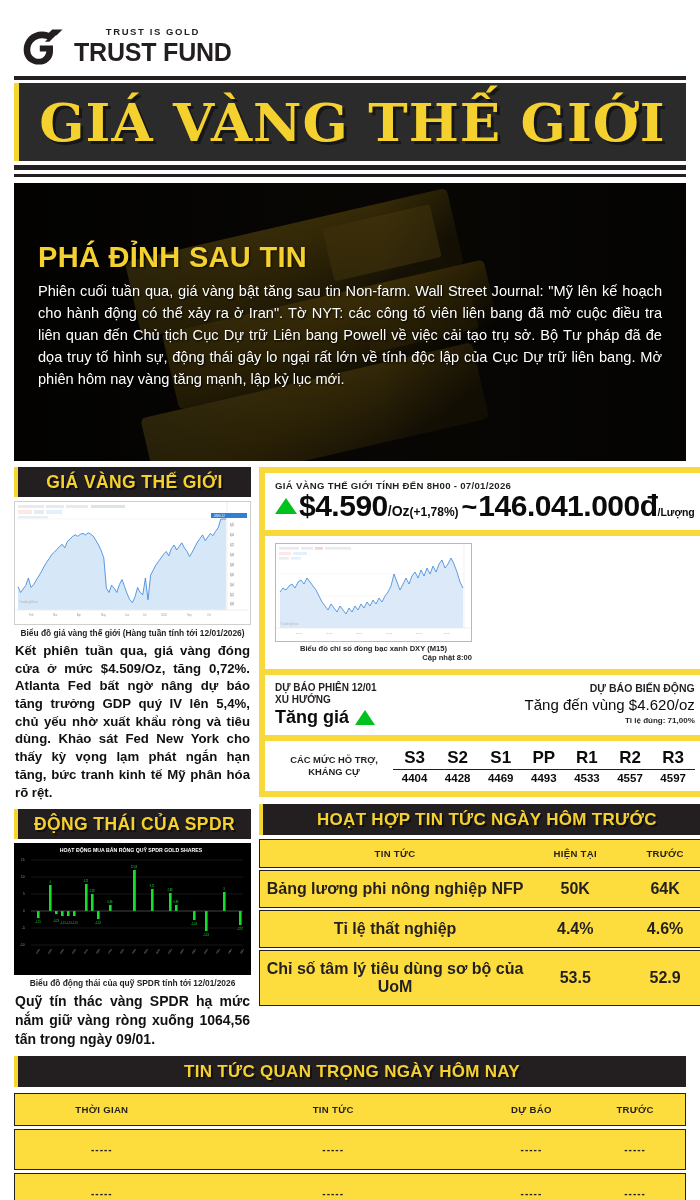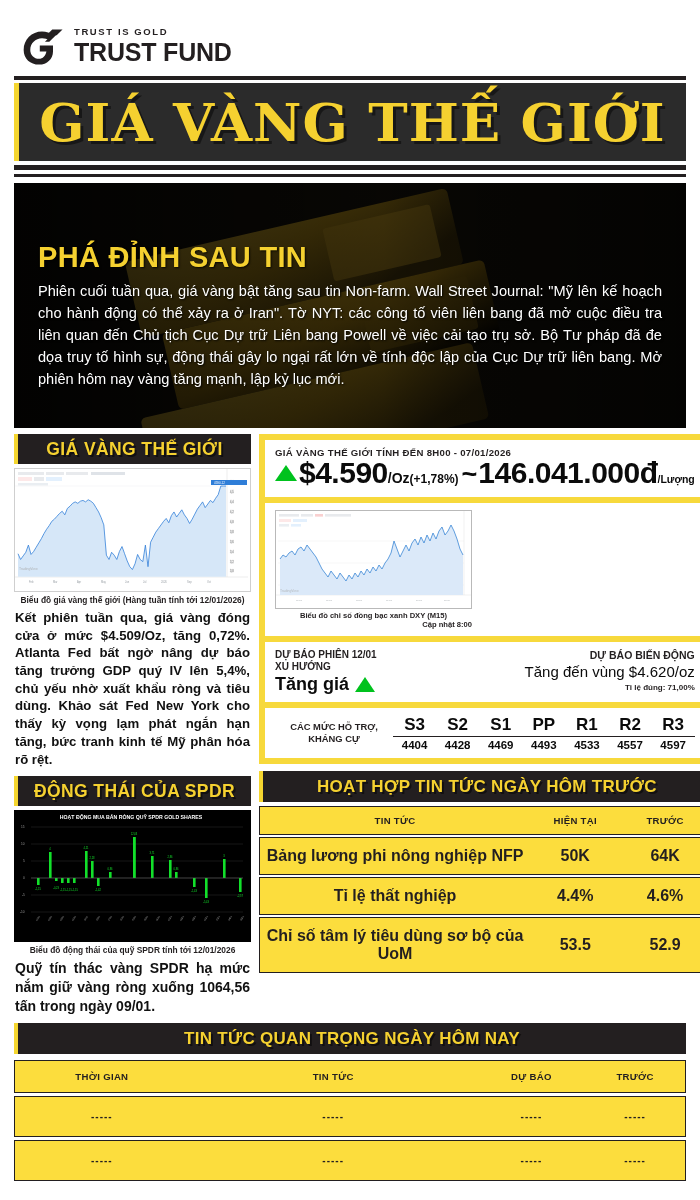--- a/index.html
+++ b/index.html
@@ -10,21 +10,21 @@
     overflow: hidden;
   }
   .page { width: 700px; height: 1200px; position: relative; background:#fff; }
 
   
   .brand { display: flex; align-items: center; gap: 10px; padding: 22px 0 0 20px; height: 72px; }
   .brand-mark { width: 44px; height: 40px; flex: 0 0 auto; }
   .brand-text { display: flex; flex-direction: column; justify-content: center; }
   .brand-tag {
     font-size: 9.5px; font-weight: bold; letter-spacing: 1.6px;
-    color: #231f20; line-height: 1;
+    color: #231f20; line-height: 1; text-align: center;
   }
   .brand-name {
     font-size: 25px; font-weight: bold; letter-spacing: -0.2px;
     color: #231f20; line-height: 1.15; margin-top: 2px;
   }
 
   
   .title-wrap { position: relative; margin: 4px 14px 0 14px; }
   .title-rule-top { height: 4px; background: #231f20; }
   .title-band {
@@ -37,21 +37,21 @@
     font-size: 53px; font-weight: bold; color: #f5d130;
     letter-spacing: 1px; line-height: 1;
     text-shadow: 3px 3px 0 rgba(0,0,0,0.45);
     white-space: nowrap;
   }
   .title-rule-bot { height: 5px; background: #231f20; margin-top: 4px; }
   .title-rule-bot2 { height: 3px; background: #231f20; margin-top: 4px; }
 
   
   .hero {
-    margin: 6px 14px 0 14px; height: 245px; position: relative;
+    margin: 6px 14px 0 14px; height: 278px; position: relative;
     overflow: hidden; background: #000000;
   }
   .hero-bg { position: absolute; inset: 0; }
   .hero-inner { position: absolute; inset: 0; padding: 58px 24px 0 24px; }
   .hero h2 {
     font-size: 29px; font-weight: bold; color: #f5d130;
     letter-spacing: 0.3px; margin-bottom: 7px;
     text-shadow: 1px 1px 2px rgba(0,0,0,.8);
   }
   .hero p {

